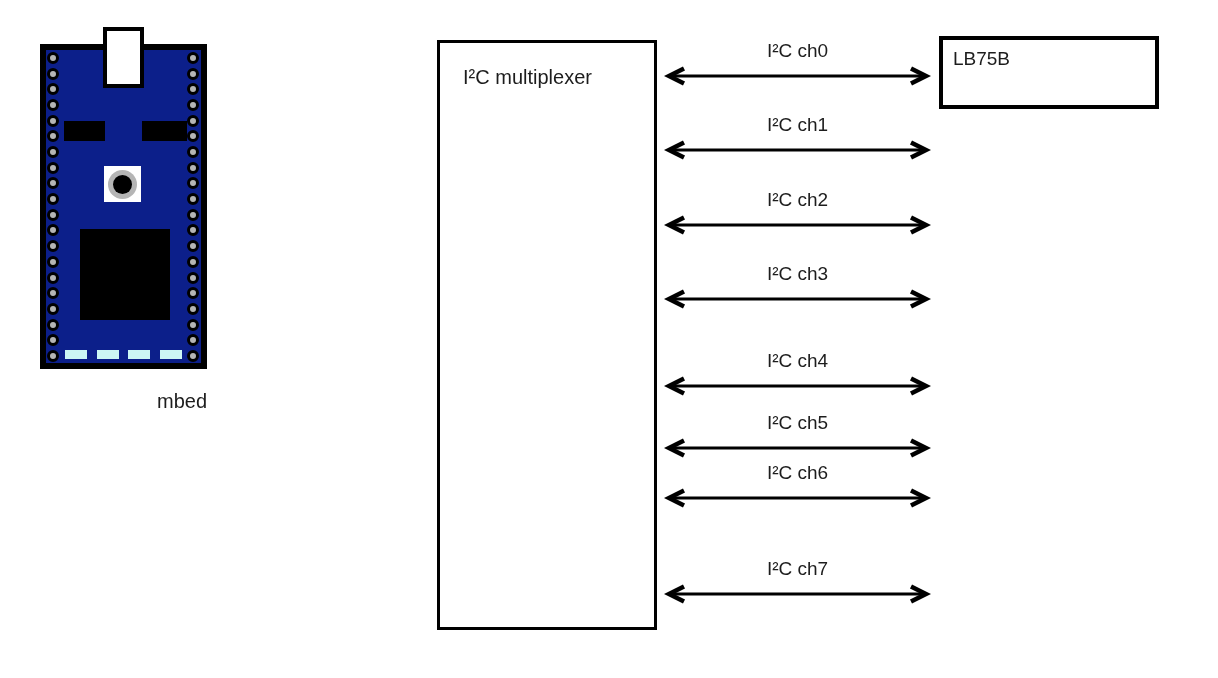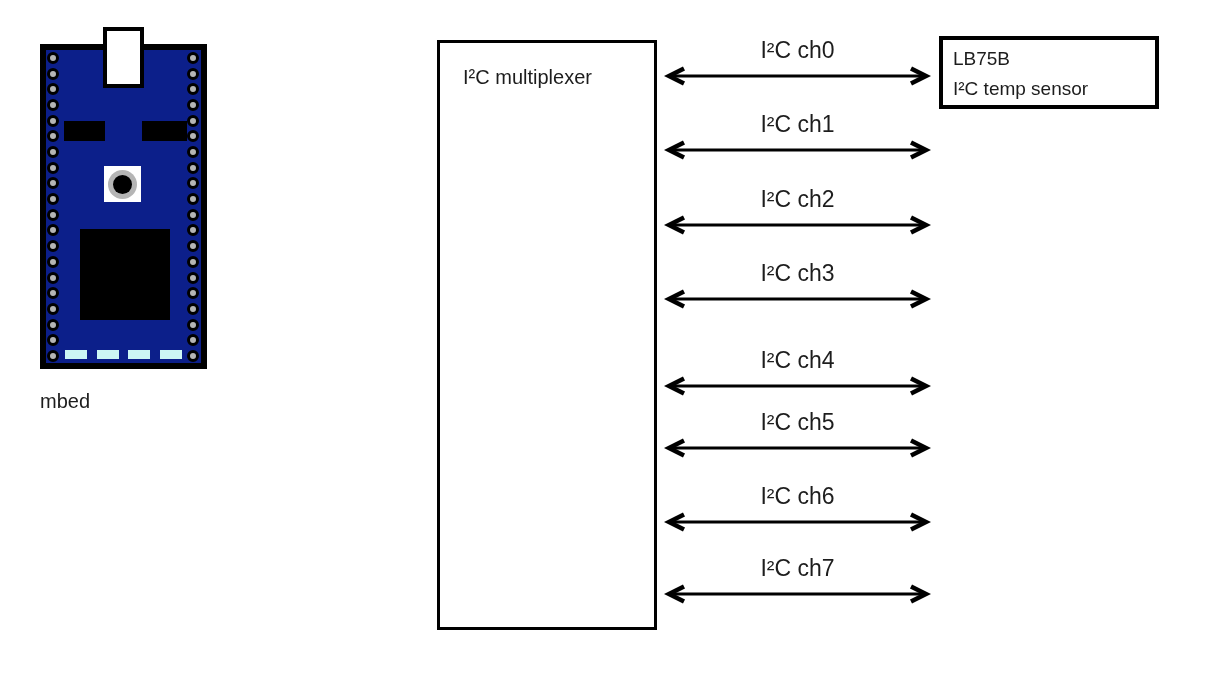--- a/index.html
+++ b/index.html
@@ -38,30 +38,30 @@
     position:absolute; left:58px; top:116px; width:37px; height:36px;
     background:#fff; display:flex; align-items:center; justify-content:center;
   }
   #reset-ring {
     width:29px; height:29px; border-radius:50%; background:var(--pin-gray,#b5b5b5);
     display:flex; align-items:center; justify-content:center;
   }
   #reset-dot { width:19px; height:19px; border-radius:50%; background:#000; }
   .led { position:absolute; top:300px; width:22px; height:9px; background:var(--led-cyan,#ccf6f4); }
   #board-label {
-    position:absolute; left:40px; top:390px; width:167px; text-align:left;
+    position:absolute; left:40px; top:390px; width:167px; text-align:right;
     font-size:20px;
   }
 
   
   .arrow-row { position:absolute; height:20px; }
   .arrow-row svg { display:block; }
   .arrow-label {
     position:absolute; left:0; top:-26px; width:100%; text-align:center;
-    font-size:23px; line-height:21px; white-space:nowrap;
+    font-size:19px; line-height:21px; white-space:nowrap;
   }
   #bus-arrow { left:220px; top:171px; width:213px; }
   #channels .arrow-row { left:664px; width:267px; }
 </style>
 </head>
 <body>
 
 <div class="canvas">
 
   <div id="board">
@@ -176,38 +176,37 @@
     </svg>
   </div>
       <div class="arrow-row" style="top: 438px;">
     <div class="arrow-label">I²C ch5</div>
     <svg width="267" height="20" viewBox="0 0 267 20">
       <line x1="8" y1="10" x2="259" y2="10" stroke="#000" stroke-width="3"></line>
       <polyline points="20,2.5 5,10 20,17.5" fill="none" stroke="#000" stroke-width="4.5"></polyline>
       <polyline points="247,2.5 262,10 247,17.5" fill="none" stroke="#000" stroke-width="4.5"></polyline>
     </svg>
   </div>
-      <div class="arrow-row" style="top: 512px;">
+      <div class="arrow-row" style="top: 488px;">
     <div class="arrow-label">I²C ch6</div>
     <svg width="267" height="20" viewBox="0 0 267 20">
       <line x1="8" y1="10" x2="259" y2="10" stroke="#000" stroke-width="3"></line>
       <polyline points="20,2.5 5,10 20,17.5" fill="none" stroke="#000" stroke-width="4.5"></polyline>
       <polyline points="247,2.5 262,10 247,17.5" fill="none" stroke="#000" stroke-width="4.5"></polyline>
     </svg>
   </div>
       <div class="arrow-row" style="top: 584px;">
     <div class="arrow-label">I²C ch7</div>
     <svg width="267" height="20" viewBox="0 0 267 20">
       <line x1="8" y1="10" x2="259" y2="10" stroke="#000" stroke-width="3"></line>
       <polyline points="20,2.5 5,10 20,17.5" fill="none" stroke="#000" stroke-width="4.5"></polyline>
       <polyline points="247,2.5 262,10 247,17.5" fill="none" stroke="#000" stroke-width="4.5"></polyline>
     </svg>
   </div>
     </div>
 
   <div id="sensor-box" class="box">
     <div id="sensor-text">
       <div>LB75B</div>
-      <div>I²C temp sensor</div>
     </div>
   </div>
 
 </div>
 
 </body></html>

